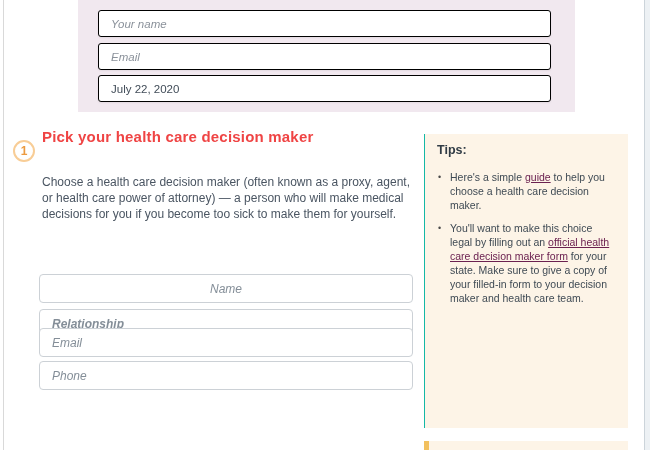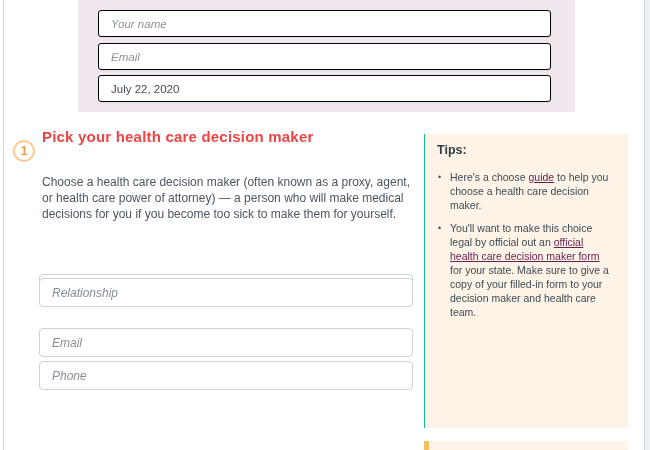--- a/index.html
+++ b/index.html
@@ -53,21 +53,21 @@
   }
   
   .dm-input {
     position:absolute; left:39px; width:374px; height:29px;
     border:1px solid #ccd1d6; border-radius:4px; background:#fff;
     padding:0 12px; font-family:inherit; font-size:12px; color:#414c58;
     outline:none;
   }
   .dm-input::placeholder { color:#848e98; font-style:italic; opacity:1; }
   #dm-name         { top:274px;text-align:center; }
-  #dm-relationship { top:278px; }
+  #dm-relationship { top:309px;font-weight:bold; }
   #dm-email        { top:328px; }
   #dm-phone        { top:361px; }
   
   .tips-panel {
     position:absolute; left:424px; top:134px; width:204px; height:294px;
     background:#fdf4e7; border-left:1px solid #14b8a6;
     padding:9px 14px 10px 12px;
   }
   .tips-title { font-size:12.5px; font-weight:bold; color:#313c46; margin-bottom:13px; }
   .tips-list { list-style:none; }
@@ -107,22 +107,22 @@
   <p class="section-desc">Choose a health care decision maker (often known as a proxy, agent, or health care power of attorney) — a person who will make medical decisions for you if you become too sick to make them for yourself.</p>
 
   <input id="dm-name" class="dm-input" type="text" placeholder="Name" style="">
   <input id="dm-relationship" class="dm-input" type="text" placeholder="Relationship" style="">
   <input id="dm-email" class="dm-input" type="text" placeholder="Email" style="">
   <input id="dm-phone" class="dm-input" type="text" placeholder="Phone" style="">
 
   <aside class="tips-panel">
     <div class="tips-title">Tips:</div>
     <ul class="tips-list">
-      <li><span>Here's a choose </span><a class="tips-link">guide</a><span> to help you choose a health care decision maker.</span></li>
-      <li><span>You'll want to make this choice legal by official out an </span><a class="tips-link">official health care decision maker form</a><span> for your state. Make sure to give a copy of your filled-in form to your decision maker and health care team.</span></li>
+      <li><span>Here's a simple </span><a class="tips-link">guide</a><span> to help you choose a health care decision maker.</span></li>
+      <li><span>You'll want to make this choice legal by filling out an </span><a class="tips-link">official health care decision maker form</a><span> for your state. Make sure to give a copy of your filled-in form to your decision maker and health care team.</span></li>
     </ul>
   </aside>
 
   <aside class="next-panel"></aside>
 
   <div class="scroll-track"></div>
 
 </div>
 
 </body></html>

